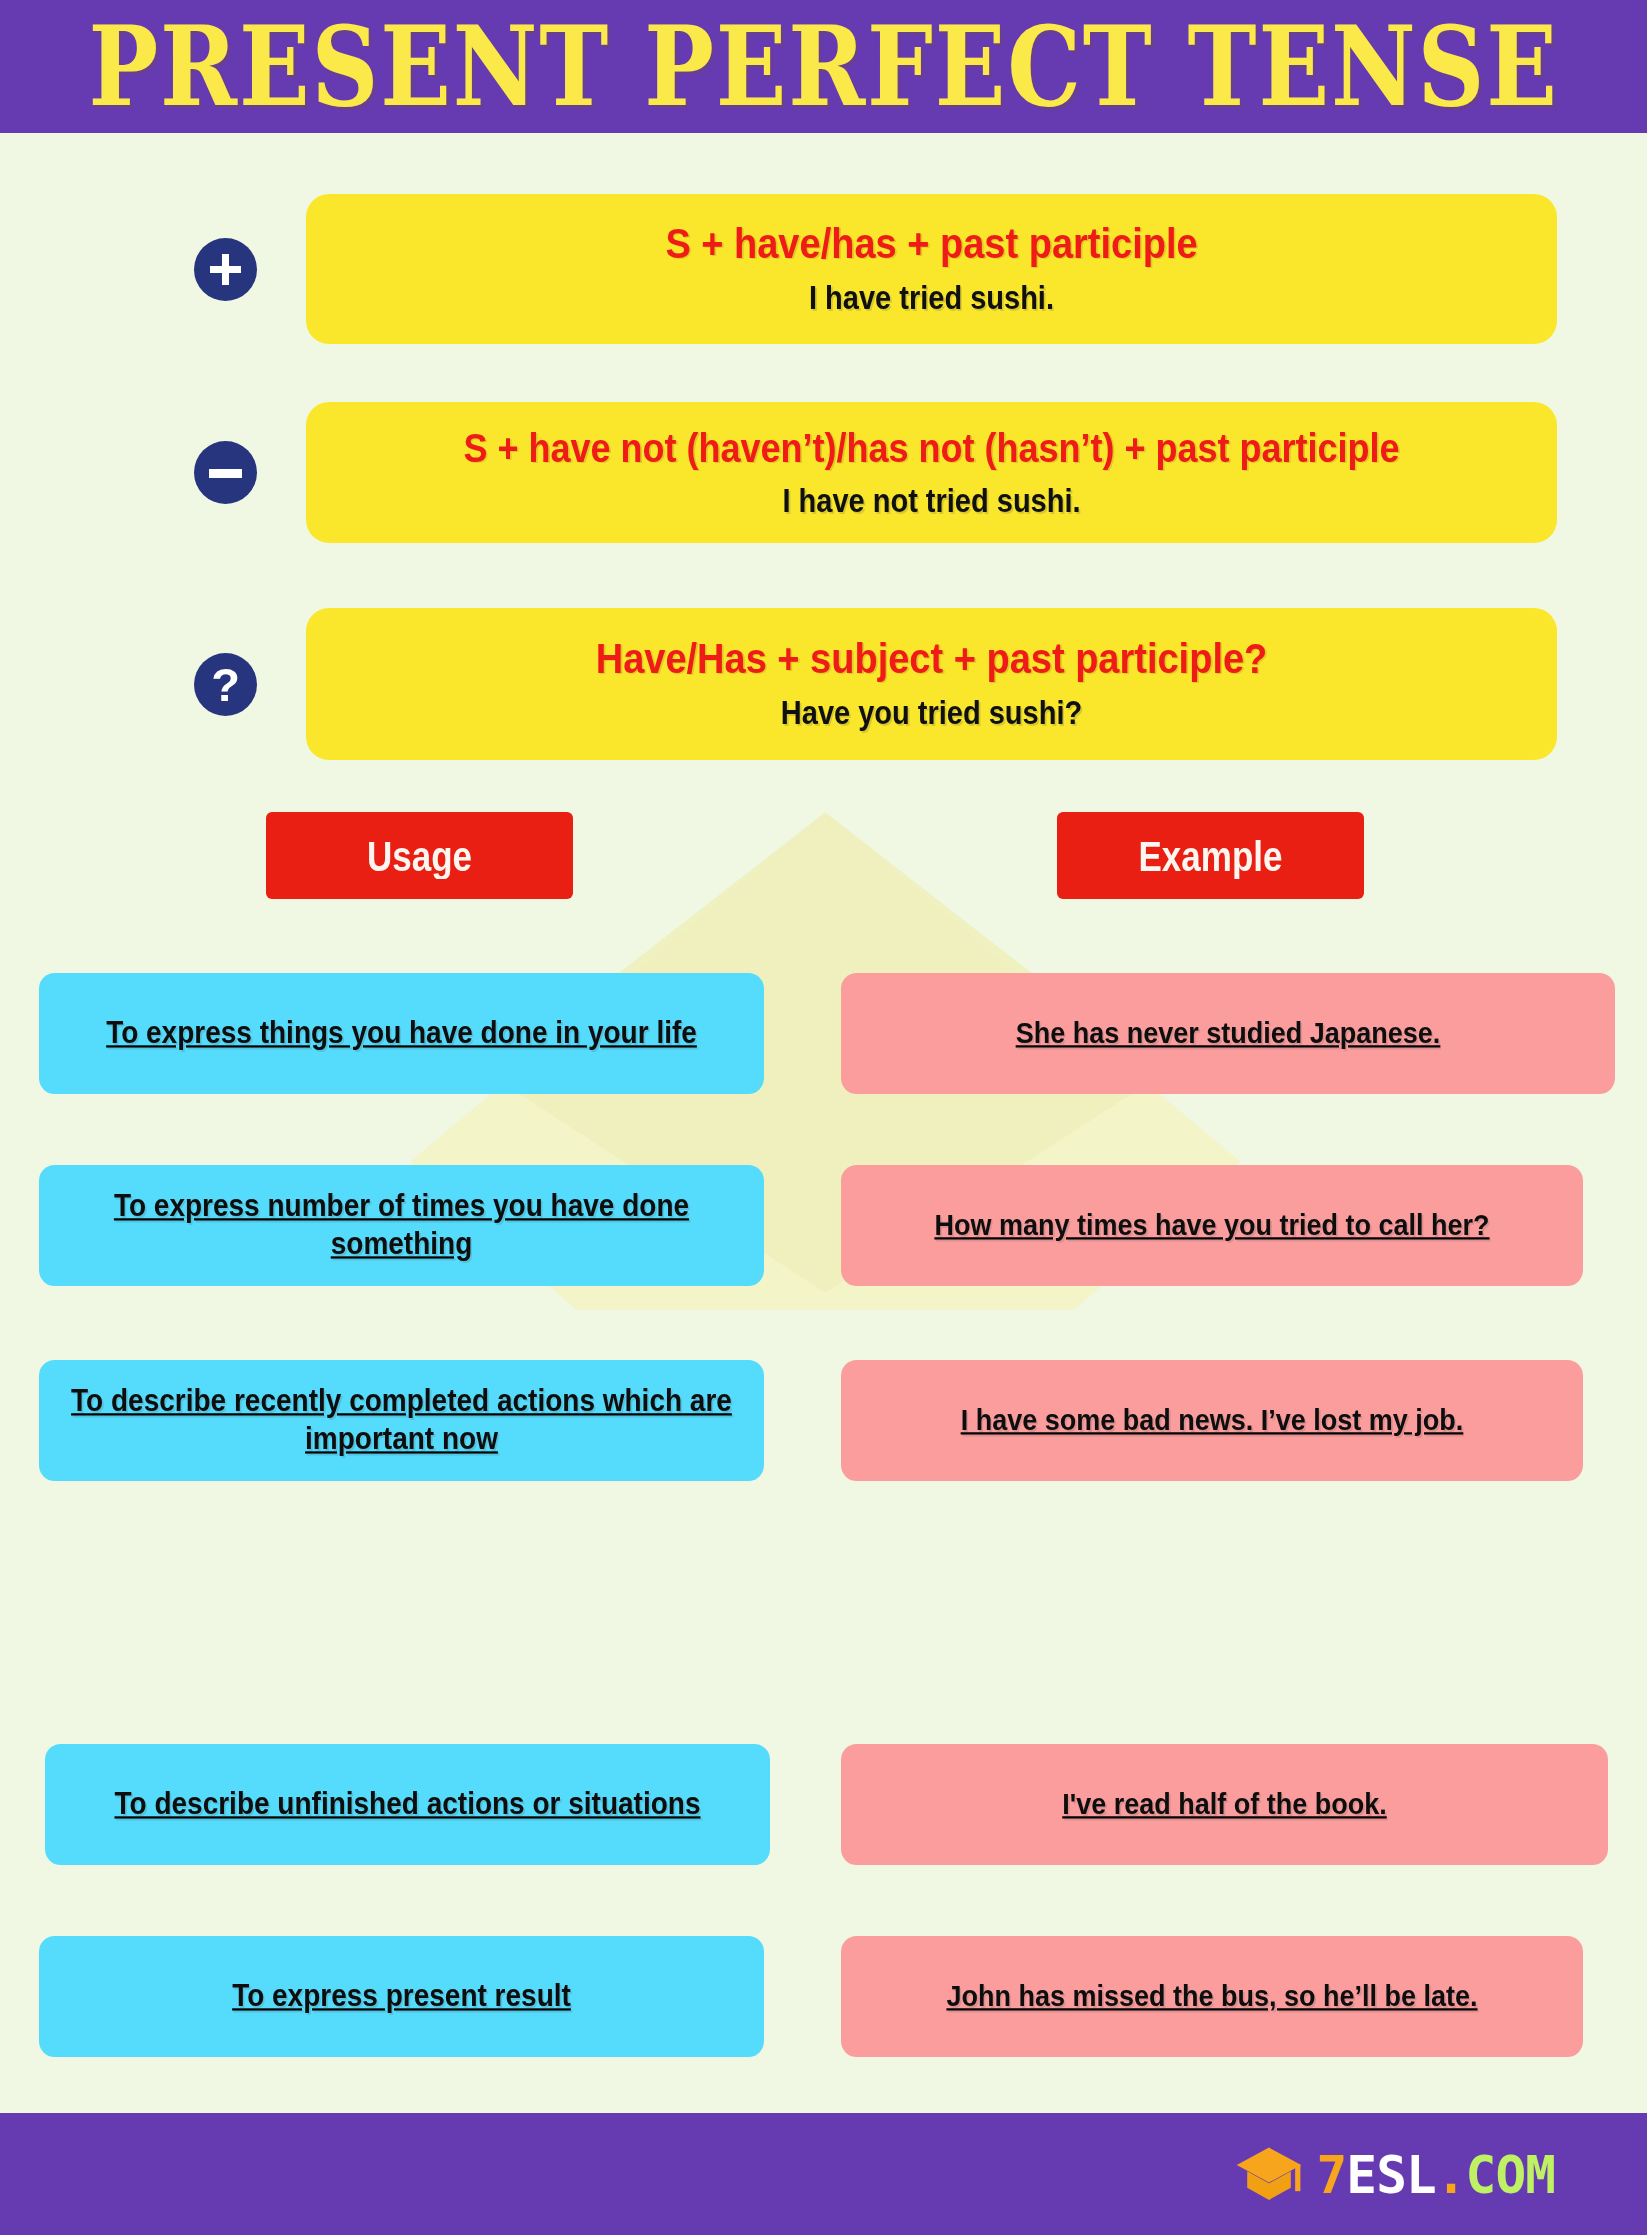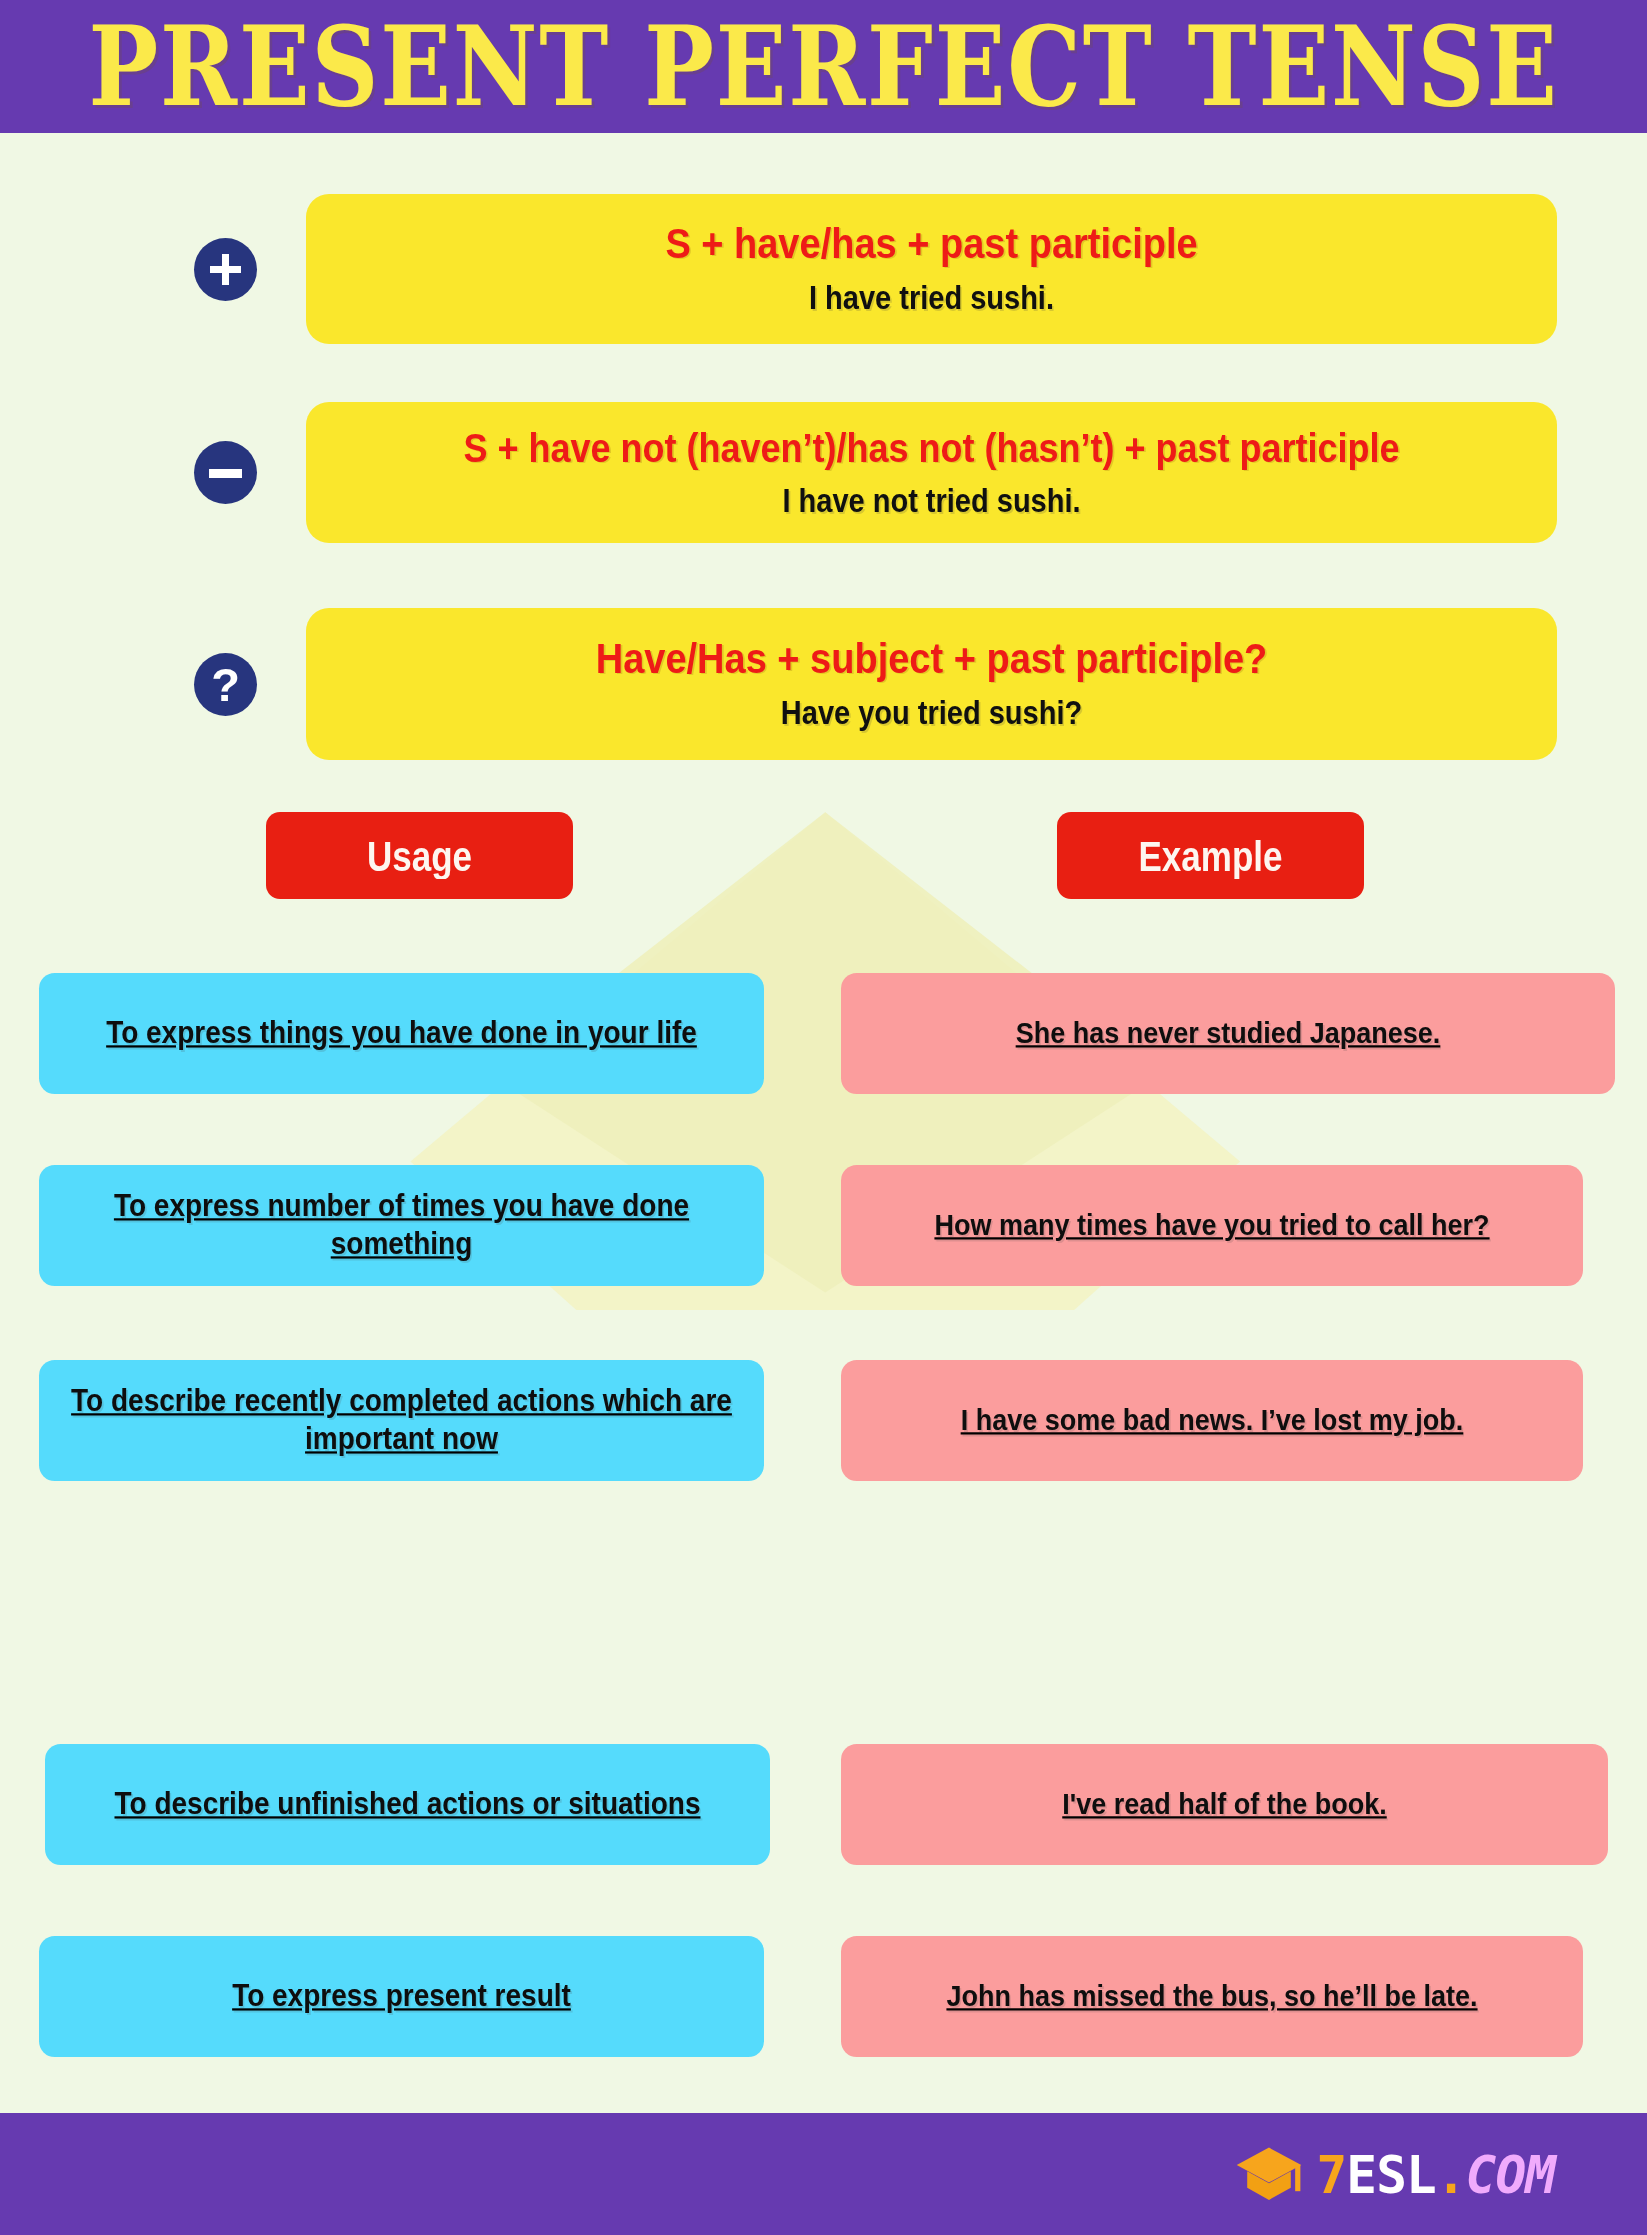--- a/index.html
+++ b/index.html
@@ -113,21 +113,21 @@
     transform: scaleY(1.13);
     transform-origin: center;
     margin-top: 19px;
     text-shadow: 1.7px 1.7px 0 rgba(60,60,60,0.18);
   }
 
   
   .col-head {
     position: absolute;
     background: #e81f12;
-    border-radius: 14px;
+    border-radius: 6px;
     display: flex;
     align-items: center;
     justify-content: center;
     z-index: 2;
   }
   .col-head span {
     color: #fdf6f0;
     font-weight: bold;
     font-size: 35px;
     line-height: 1;
@@ -198,21 +198,21 @@
     font-family: "DejaVu Sans Mono", "Liberation Mono", monospace;
     font-weight: bold;
     font-size: 51px;
     line-height: 1;
     letter-spacing: -0.9px;
     white-space: nowrap;
   }
   .logo-text .t7 { color: #f7a51c; }
   .logo-text .tesl { color: #ffffff; }
   .logo-text .tdot { color: #f7a51c; }
-  .logo-text .tcom { color: #f0abfc; font-style: italic; }
+  .logo-text .tcom { color: #bef264; }
 </style>
 </head>
 <body>
 
 <div id="page">
 
   <div class="header-bar">
     <div class="header-title">PRESENT PERFECT TENSE</div>
   </div>
 

